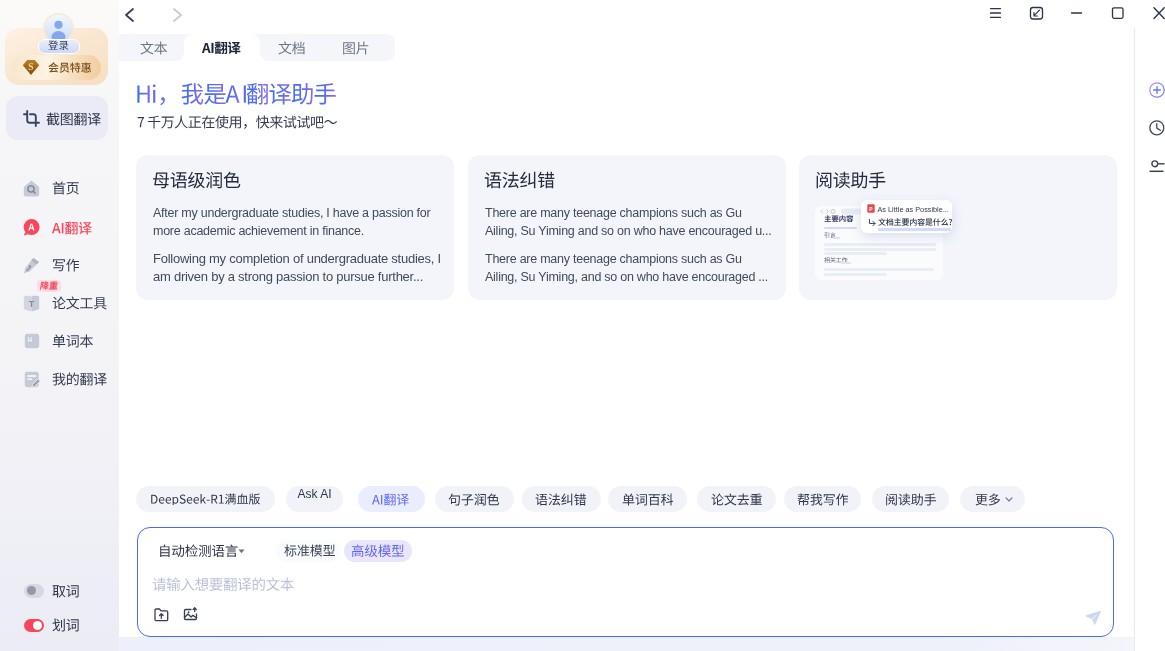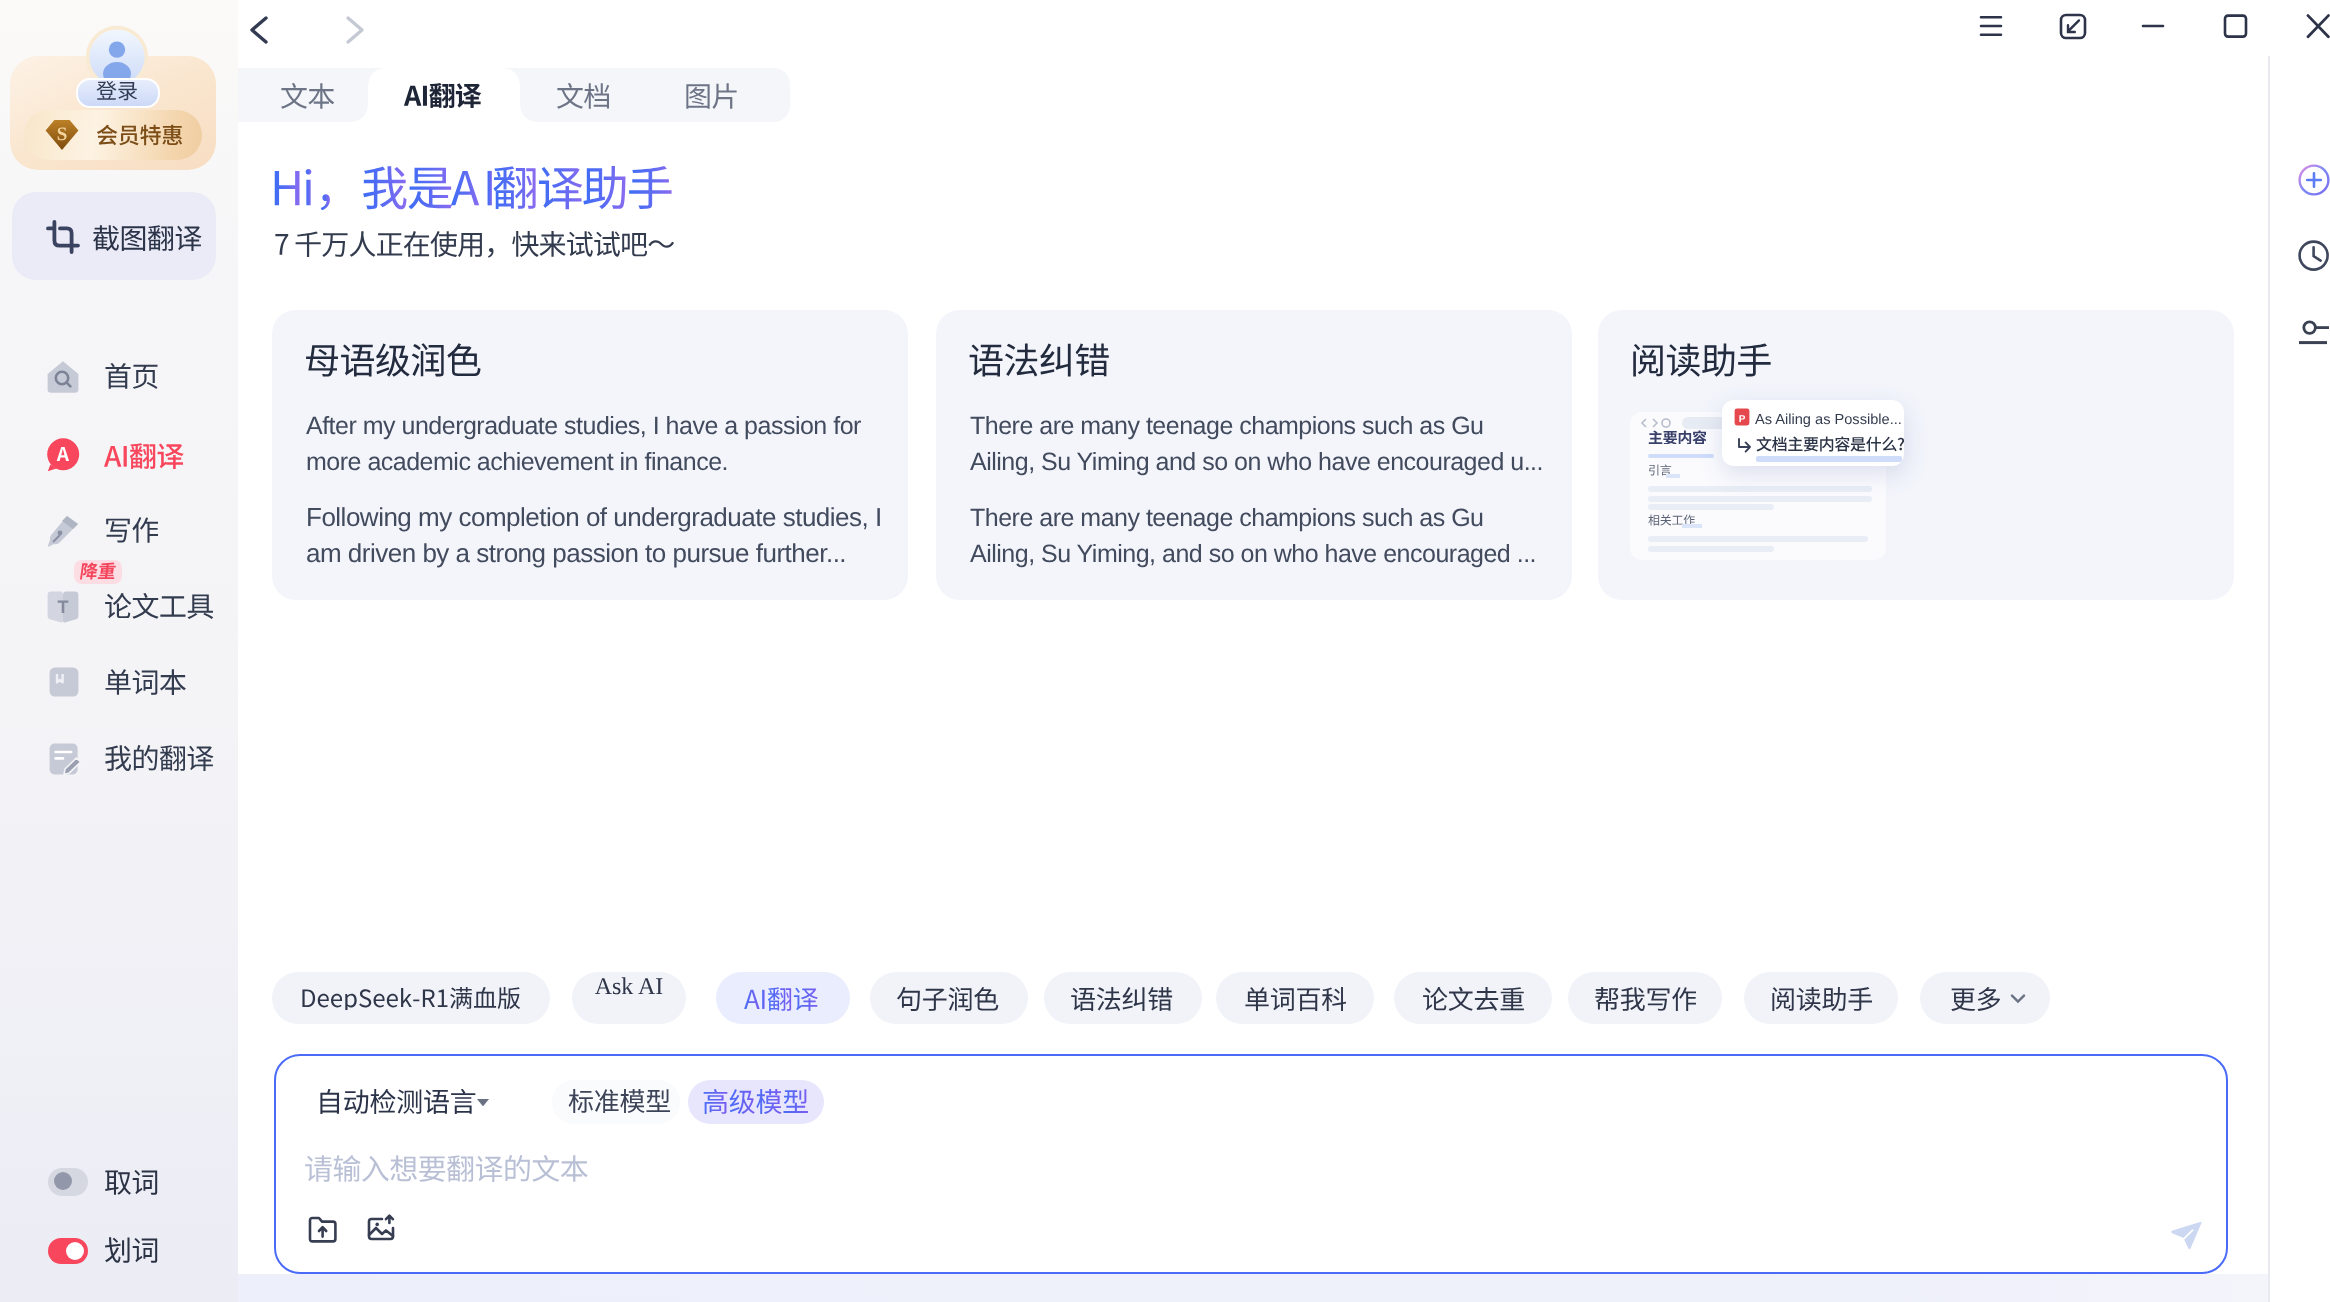--- a/index.html
+++ b/index.html
@@ -358,21 +358,21 @@
     </svg>
   </div>
 <div style="position:absolute;left:841px;top:262px;width:10px;height:2px;background:#dbe5fa"></div>
 <div style="position:absolute;left:824px;top:267.5px;width:110px;height:3px;border-radius:1.5px;background:#e9edf5"></div>
 <div style="position:absolute;left:824px;top:272.5px;width:63px;height:3px;border-radius:1.5px;background:#e9edf5"></div>
 <div style="position:absolute;left:861px;top:200px;width:91px;height:33px;border-radius:6px;background:#fff;box-shadow:0 4px 12px rgba(80,100,160,0.18)"></div>
 <svg class="abs" style="left:866.5px;top:204px" width="8" height="9" viewBox="0 0 8 9">
 <rect x="0.3" y="0.3" width="7.4" height="8.4" rx="1.2" fill="#e5484d"></rect>
 <text x="4" y="6.8" text-anchor="middle" font-size="5" font-weight="bold" fill="#fff" font-family="Liberation Sans,sans-serif">P</text>
 </svg>
-<div style="position:absolute;left:877.5px;top:204.5px;font-size:7.3px;color:#333b4e;font-family:'Liberation Sans',sans-serif">As Ailing as Possible...</div>
+<div style="position:absolute;left:877.5px;top:204.5px;font-size:7.3px;color:#333b4e;font-family:'Liberation Sans',sans-serif">As Little as Possible...</div>
 <svg class="abs" style="left:867.5px;top:219px" width="8" height="8" viewBox="0 0 8 8" fill="none">
 <path d="M1.5 0.5 V4.5 H7 M4.8 2.2 L7 4.5 L4.8 6.8" stroke="#39415a" stroke-width="0.95" stroke-linejoin="round" stroke-linecap="round"></path>
 </svg>
 <div style="position:absolute;left:878px;top:218.2px">
     <svg style="width:74.3px;height:8px;display:block" viewBox="0 -880 9292 1000">
       <g transform="scale(1,-1)" fill="#2c3447">
         <use href="#q77" x="0"></use>
         <use href="#q78" x="980"></use>
         <use href="#q79" x="1960"></use>
         <use href="#q80" x="2940"></use>
@@ -401,21 +401,21 @@
         <use href="#q92" x="4672"></use>
         <use href="#q93" x="5019"></use>
         <use href="#q94" x="5654"></use>
         <use href="#q95" x="6209"></use>
         <use href="#q96" x="7209"></use>
         <use href="#q97" x="8209"></use>
       </g>
     </svg>
   </div>
 <div style="position:absolute;left:286px;top:486px;width:57px;height:26px;border-radius:13px;background:#f1f3f9"></div>
-<div style="position:absolute;left:286px;top:486px;width:57px;height:15px;display:flex;align-items:center;justify-content:center;font-size:12px;color:#2f3649;font-family:Liberation Serif, serif">Ask AI</div>
+<div style="position:absolute;left:286px;top:486px;width:57px;height:15px;display:flex;align-items:center;justify-content:center;font-size:12px;color:#2f3649;font-family:Liberation Sans, sans-serif">Ask AI</div>
 <div style="position:absolute;left:357.5px;top:486px;width:67px;height:26px;border-radius:13px;background:#e9edfd"></div>
 <div style="position:absolute;left:372.4035px;top:492.5px">
     <svg style="width:37.2px;height:13px;display:block" viewBox="0 -880 2861 1000">
       <defs>
         <linearGradient id="bg2" x1="0" y1="0" x2="1" y2="0">
           <stop offset="0" stop-color="#4a6ef6"></stop>
           <stop offset="1" stop-color="#7a5cf0"></stop>
         </linearGradient>
       </defs>
       <g transform="scale(1,-1)" fill="url(#bg2)">

